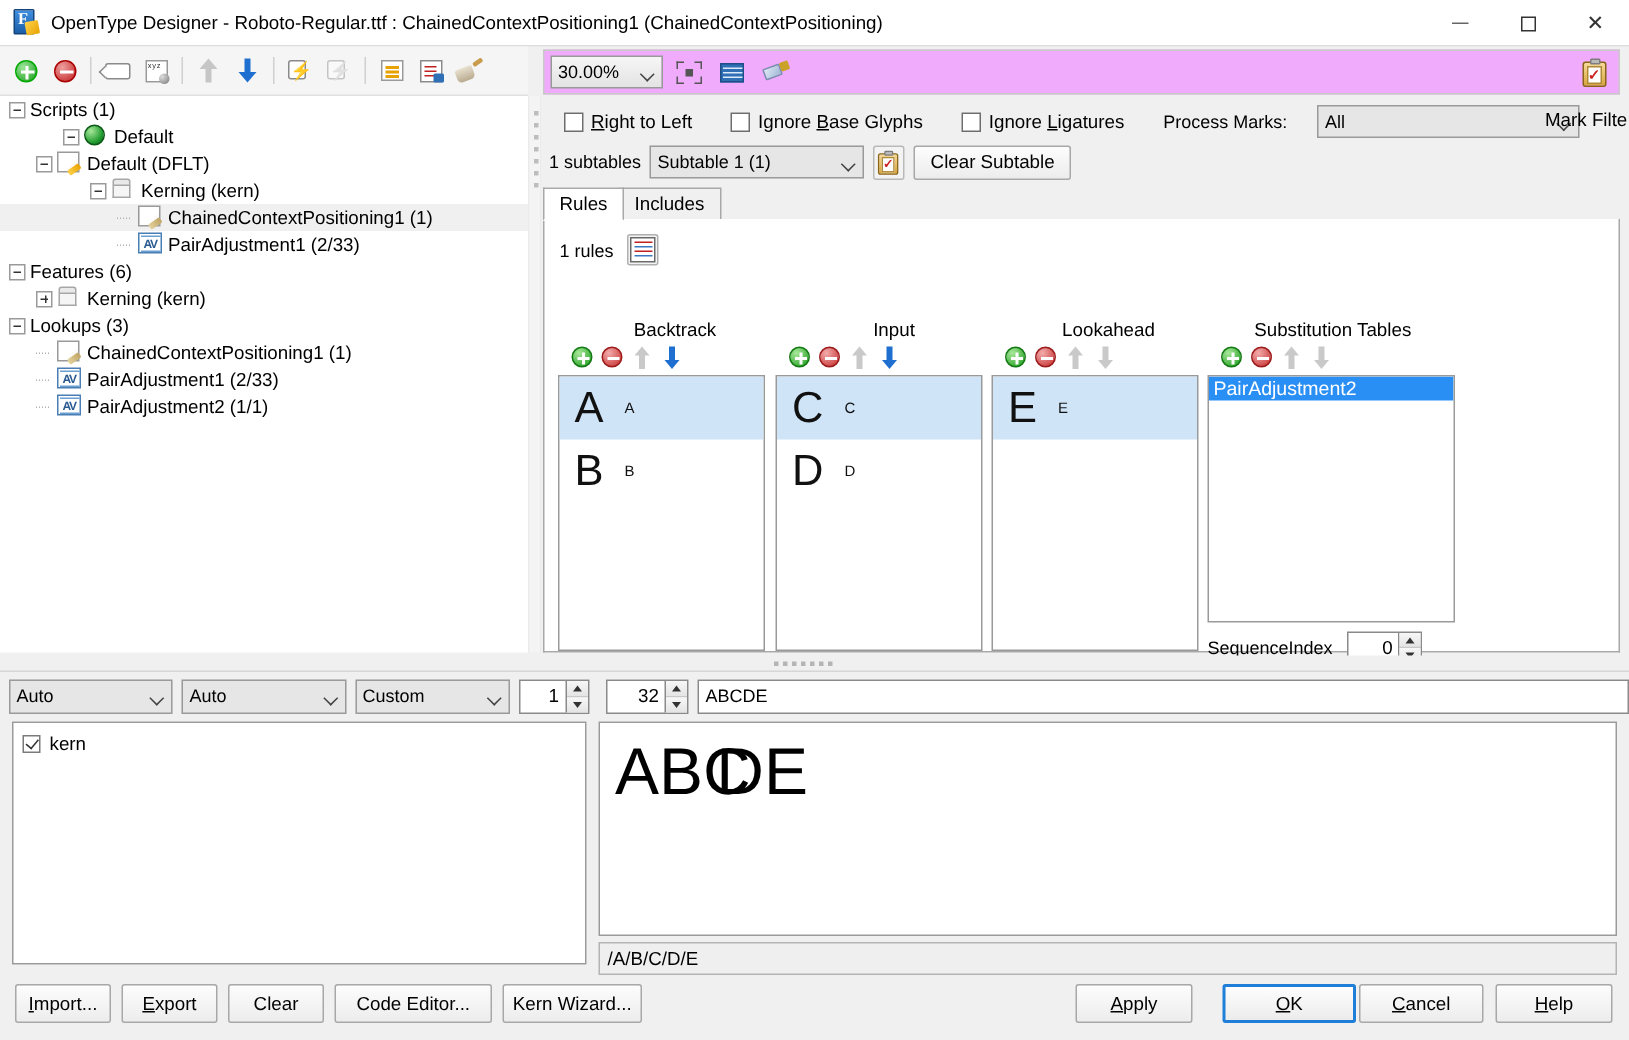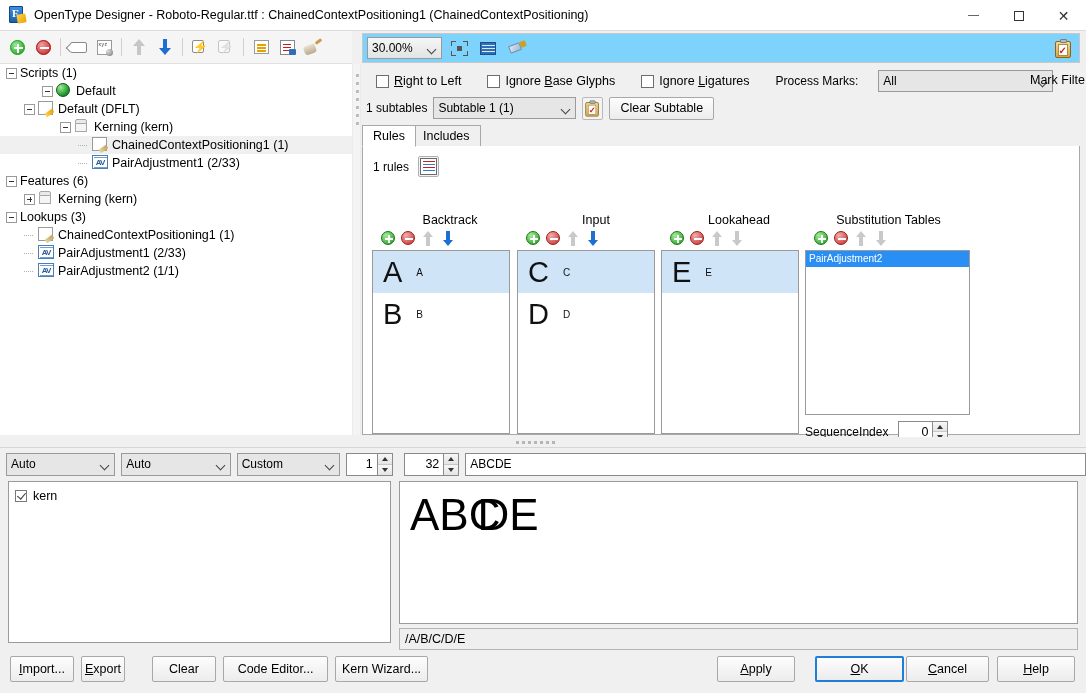--- a/index.html
+++ b/index.html
@@ -103,21 +103,21 @@
   .ic-av .barB { position:absolute; left:1px; bottom:0.5px; width:13px; height:1px; background:#6b9fd0; }
 
   
   .vsplit { position:absolute; left:352px; top:64px; width:9px; height:371px; background:#f4f4f4;
     border-left:1px solid #ebebeb; border-right:1px solid #ebebeb; }
   .vsplit .d { position:absolute; left:3px; width:3px; height:3px; background:#bdbdbd; }
 
   
   .rpanel { position:absolute; left:362px; top:33px; width:718px; height:402px; }
   .zoombar { position:absolute; left:0; top:0; width:718px; height:30px;
-    background:#7dd3fc; border:1px solid #c8c8c8; display:flex; align-items:center; padding:0 4px; gap:5px; }
+    background:#f0abfc; border:1px solid #c8c8c8; display:flex; align-items:center; padding:0 4px; gap:5px; }
   .combo { background:linear-gradient(180deg,#f6f6f6,#e3e3e3); border:1px solid #9a9a9a;
     height:22px; display:flex; align-items:center; padding:0 4px; position:relative; font-size:12px; }
   .combo .chev { margin-left:auto; width:9px; height:9px; position:relative; }
   .combo .chev::before { content:""; position:absolute; left:0; top:2px; width:6px; height:6px;
     border-left:1.4px solid #444; border-bottom:1.4px solid #444; transform:rotate(-45deg); }
   .combo.flat { background:#e6e6e6; }
   .ic-fit { width:17px; height:15px; position:relative; }
   .ic-fit .cor { position:absolute; width:5px; height:5px; border:1.5px solid #555; }
   .ic-fit .c1 { left:0; top:0; border-right:none; border-bottom:none; }
   .ic-fit .c2 { right:0; top:0; border-left:none; border-bottom:none; }
@@ -176,21 +176,21 @@
   .mar.down .head { bottom:0; border-top:6px solid currentColor; }
   .mar.down .stem { top:0; height:9px; background:currentColor; }
   .mar.grey { color:#c9c9c9; }
   .mar.blue { color:#1f6fd0; }
 
   .glyphbox { position:absolute; background:#fff; border:1px solid #9a9a9a; overflow:hidden; }
   .gitem { height:42px; display:flex; align-items:center; padding-left:10px; gap:14px; }
   .gitem.sel { background:#cfe4f7; }
   .gbig { font-size:29px; line-height:1; font-family:"Liberation Sans", sans-serif; color:#111; }
   .gsml { font-size:10px; color:#111; font-family:"Liberation Sans", sans-serif; }
-  .listitem { height:16px; line-height:16px; padding-left:3px; font-size:10px; }
+  .listitem { height:16px; line-height:16px; padding-left:3px; font-size:13px; }
   .listitem.sel { background:#2a8ff5; color:#fff; }
 
   .seqrow { position:absolute; display:flex; align-items:center; gap:10px; }
   .spin { height:21px; border:1px solid #8a8a8a; background:#fff; display:flex; align-items:center; }
   .spin .val { flex:1; text-align:right; padding-right:4px; font-size:12.5px; }
   .spin .btns { width:15px; height:100%; display:flex; flex-direction:column; border-left:1px solid #8a8a8a; }
   .spin .btns div { flex:1; background:linear-gradient(180deg,#f7f7f7,#e4e4e4); display:flex;
     align-items:center; justify-content:center; position:relative; }
   .spin .btns div:first-child { border-bottom:1px solid #c8c8c8; }
   .tri-u, .tri-d { width:0; height:0; border-left:3.5px solid transparent; border-right:3.5px solid transparent; }
@@ -724,21 +724,21 @@
   </div>
 
   <div class="statusbar">
     <span>/A/B/C/D/E</span>
   </div>
 
   <div class="btnrow">
     <div class="btn" style="left:10px;width:64px">
       <span><u class="mn">I</u>mport...</span>
     </div>
-    <div class="btn" style="left:81px;width:44px">
+    <div class="btn" style="left:81px;width:64px">
       <span><u class="mn">E</u>xport</span>
     </div>
     <div class="btn" style="left:152px;width:64px">
       <span>Clear</span>
     </div>
     <div class="btn" style="left:223px;width:105px">
       <span>Code Editor...</span>
     </div>
     <div class="btn" style="left:335px;width:93px">
       <span>Kern Wizard...</span>

